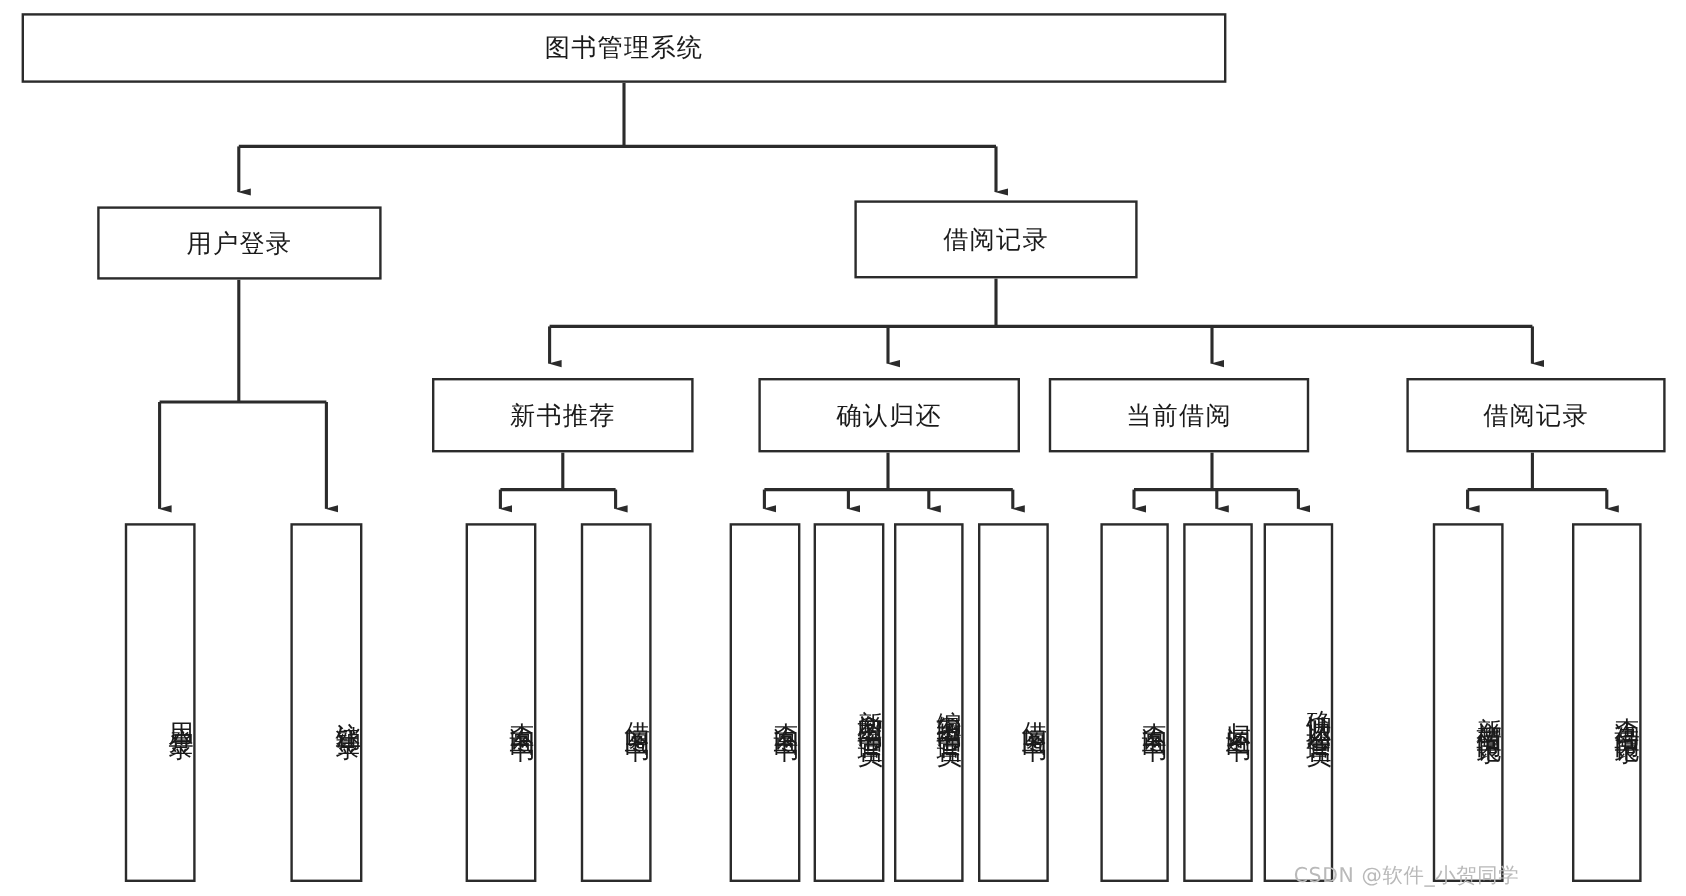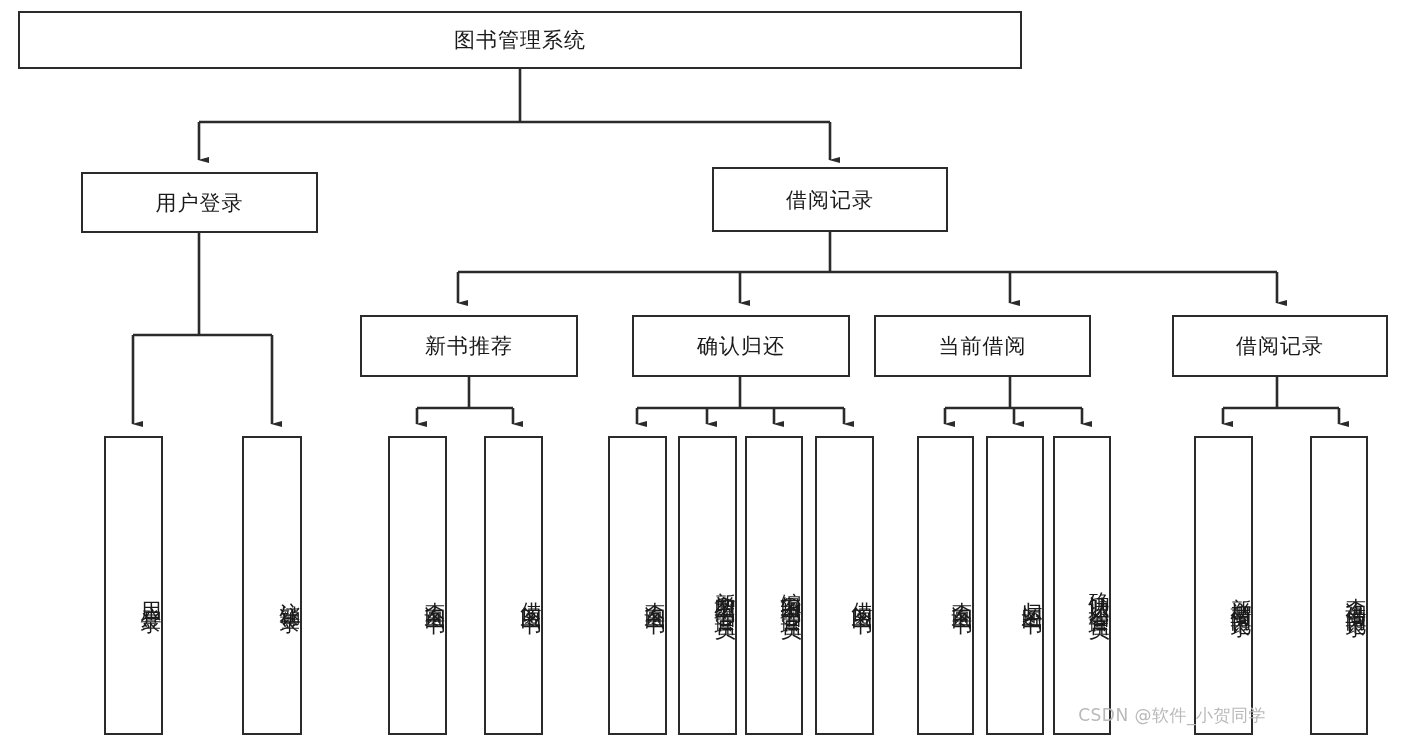--- a/index.html
+++ b/index.html
@@ -40,21 +40,21 @@
   .node .label{
     display:block;
     white-space:nowrap;
   }
   svg#wires{
     position:absolute;left:0;top:0;width:1405px;height:747px;
     z-index:1;
   }
   .watermark{
     position:absolute;
-    right:8px;bottom:20px;
+    right:8px;bottom:6px;
     font-size:17px;
     color:#b9b9b9;
     letter-spacing:0.5px;
     white-space:nowrap;
     z-index:5;
   }
 </style>
 </head>
 <body>
 

